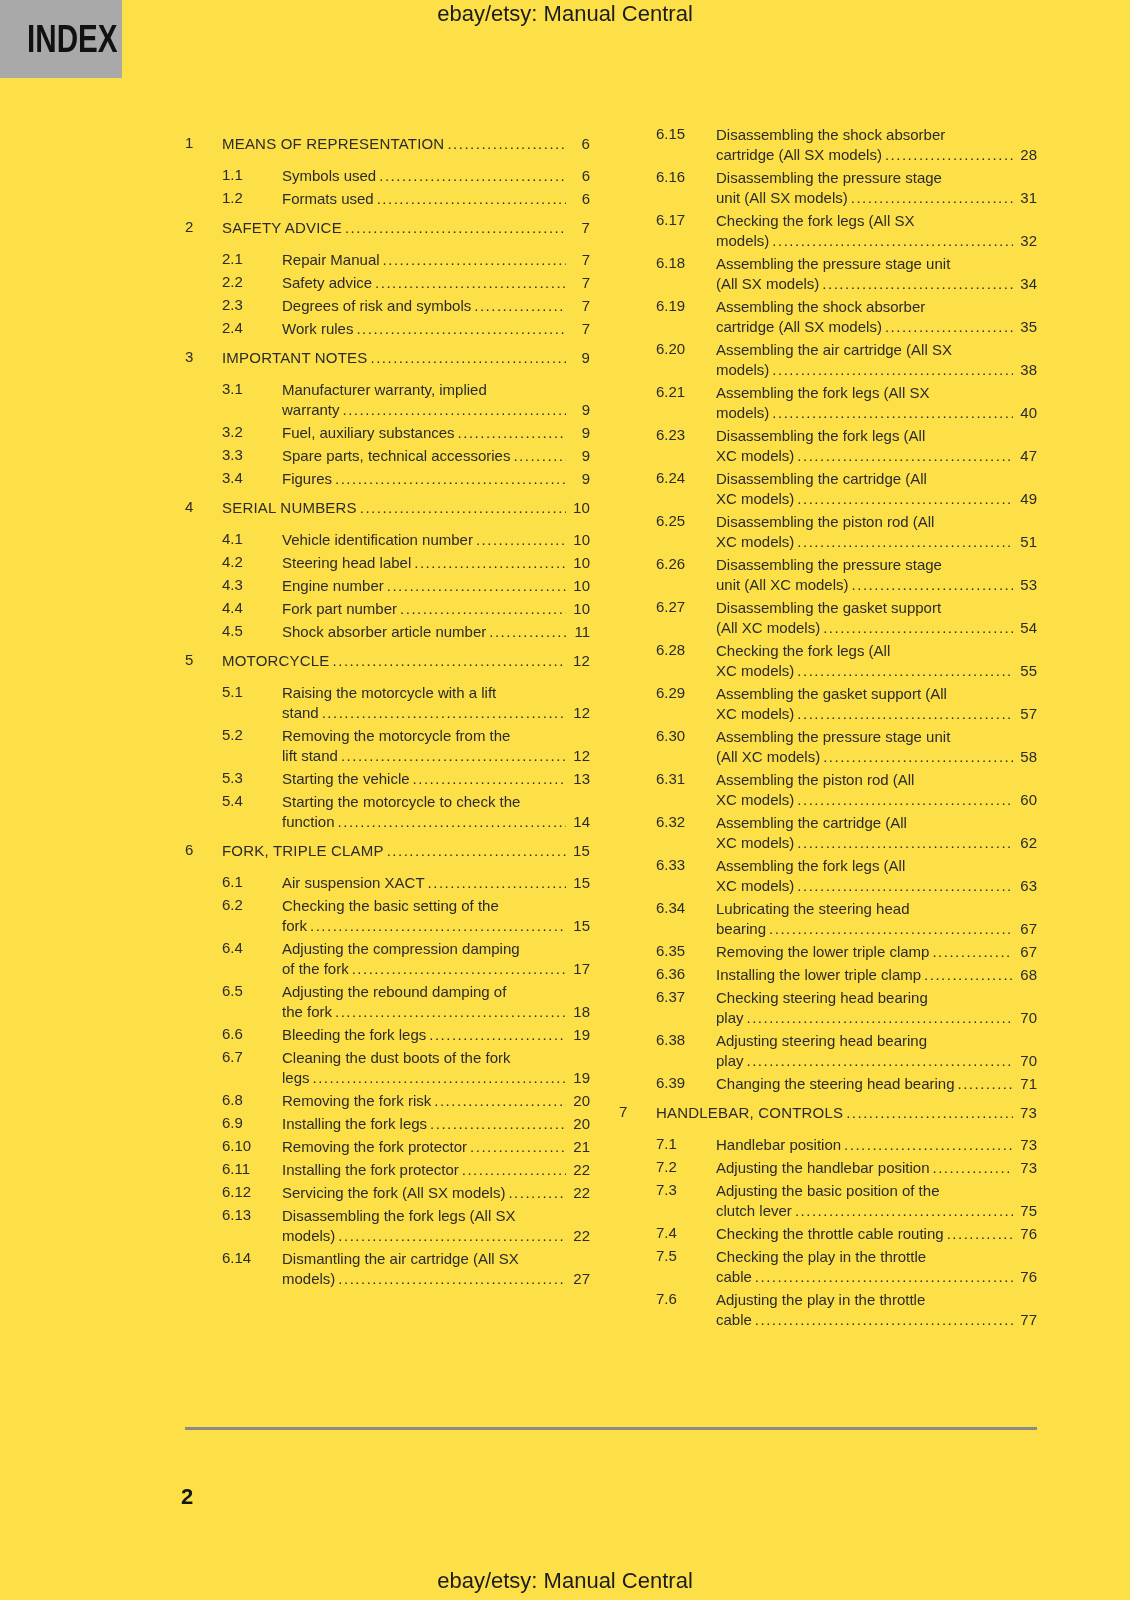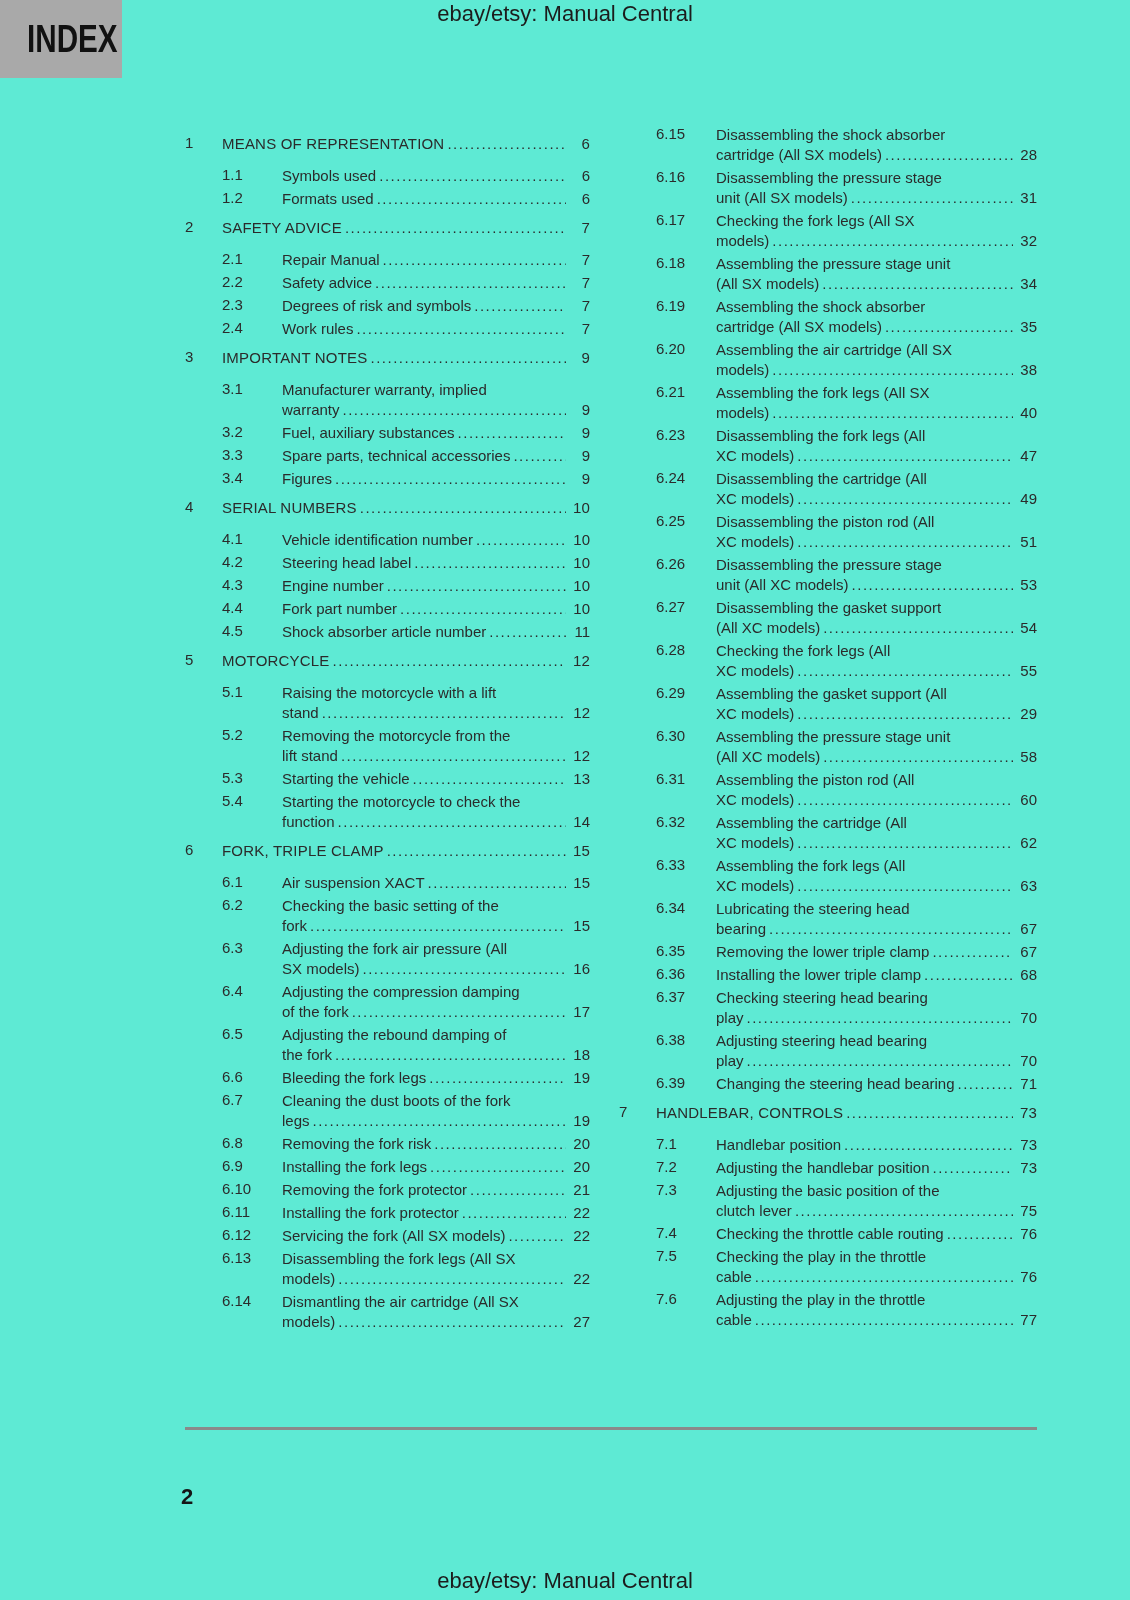--- a/index.html
+++ b/index.html
@@ -1,21 +1,21 @@
 <!DOCTYPE html>
 <html><head>
 <meta charset="utf-8">
 <style>
   html, body { margin: 0; padding: 0; background: #e8e8e8; }
   .page {
     position: relative;
     width: 1130px;
     height: 1600px;
     margin: 0 auto;
-    background: #5eead4;
+    background: #fde047;
     font-family: "Liberation Sans", sans-serif;
     color: #2b2b2b;
     overflow: hidden;
   }
   .running-head {
     position: absolute;
     top: 1px; left: 0; right: 0;
     text-align: center;
     font-size: 22px;
     color: #1c1c1c;
@@ -381,31 +381,20 @@
           <div class="body">
             <div class="line">Checking the basic setting of the</div>
             <div class="line lastline">
               <span class="txt">fork</span>
               <span class="dots"></span>
               <span class="page-num-cell">15</span>
             </div>
           </div>
         </div>
         <div class="entry sub">
-          <span class="num">6.3</span>
-          <div class="body">
-            <div class="line">Adjusting the fork air pressure (All</div>
-            <div class="line lastline">
-              <span class="txt">SX models)</span>
-              <span class="dots"></span>
-              <span class="page-num-cell">16</span>
-            </div>
-          </div>
-        </div>
-        <div class="entry sub">
           <span class="num">6.4</span>
           <div class="body">
             <div class="line">Adjusting the compression damping</div>
             <div class="line lastline">
               <span class="txt">of the fork</span>
               <span class="dots"></span>
               <span class="page-num-cell">17</span>
             </div>
           </div>
         </div>
@@ -658,21 +647,21 @@
             </div>
           </div>
         </div>
         <div class="entry sub">
           <span class="num">6.29</span>
           <div class="body">
             <div class="line">Assembling the gasket support (All</div>
             <div class="line lastline">
               <span class="txt">XC models)</span>
               <span class="dots"></span>
-              <span class="page-num-cell">29</span>
+              <span class="page-num-cell">57</span>
             </div>
           </div>
         </div>
         <div class="entry sub">
           <span class="num">6.30</span>
           <div class="body">
             <div class="line">Assembling the pressure stage unit</div>
             <div class="line lastline">
               <span class="txt">(All XC models)</span>
               <span class="dots"></span>

